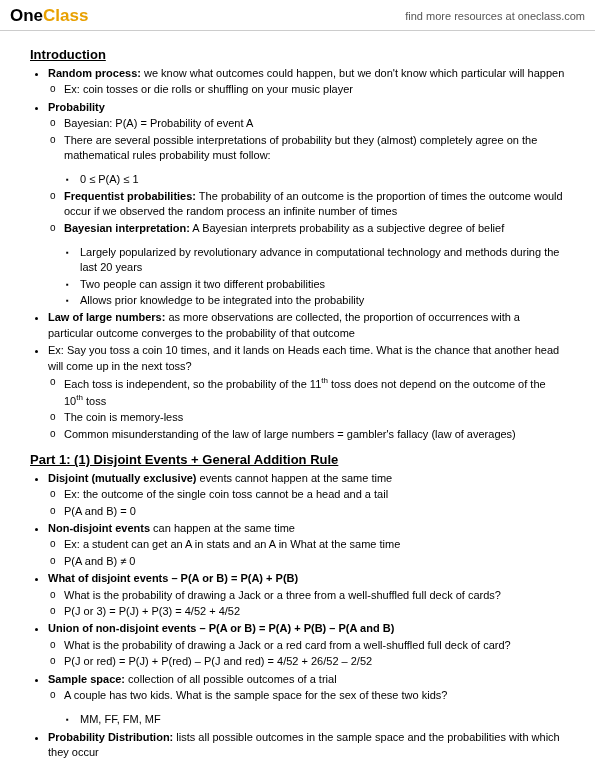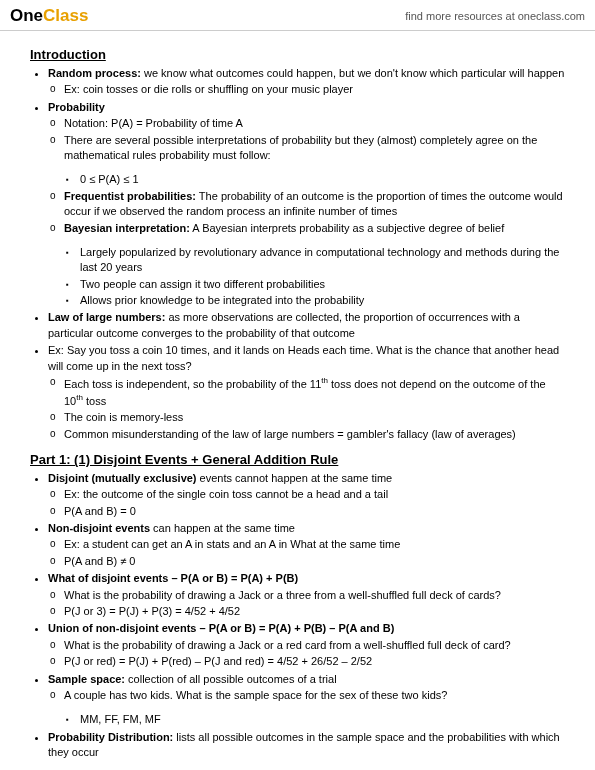--- a/index.html
+++ b/index.html
@@ -114,21 +114,21 @@
   <ul class="main-list">
     <li>
       <b>Random process:</b><span> we know what outcomes could happen, but we don't know which particular will happen</span>
       <ul class="sub-list">
         <li>Ex: coin tosses or die rolls or shuffling on your music player</li>
       </ul>
     </li>
     <li>
       <b>Probability</b>
       <ul class="sub-list">
-        <li>Notation: P(A) = Probability of time A</li>
+        <li>Bayesian: P(A) = Probability of event A</li>
         <li>
           There are several possible interpretations of probability but they (almost) completely agree on the mathematical rules probability must follow:
           <ul class="sub-sub-list">
             <li>0 ≤ P(A) ≤ 1</li>
           </ul>
         </li>
         <li><b>Frequentist probabilities:</b> The probability of an outcome is the proportion of times the outcome would occur if we observed the random process an infinite number of times</li>
         <li>
           <b>Bayesian interpretation:</b> A Bayesian interprets probability as a subjective degree of belief
           <ul class="sub-sub-list">

